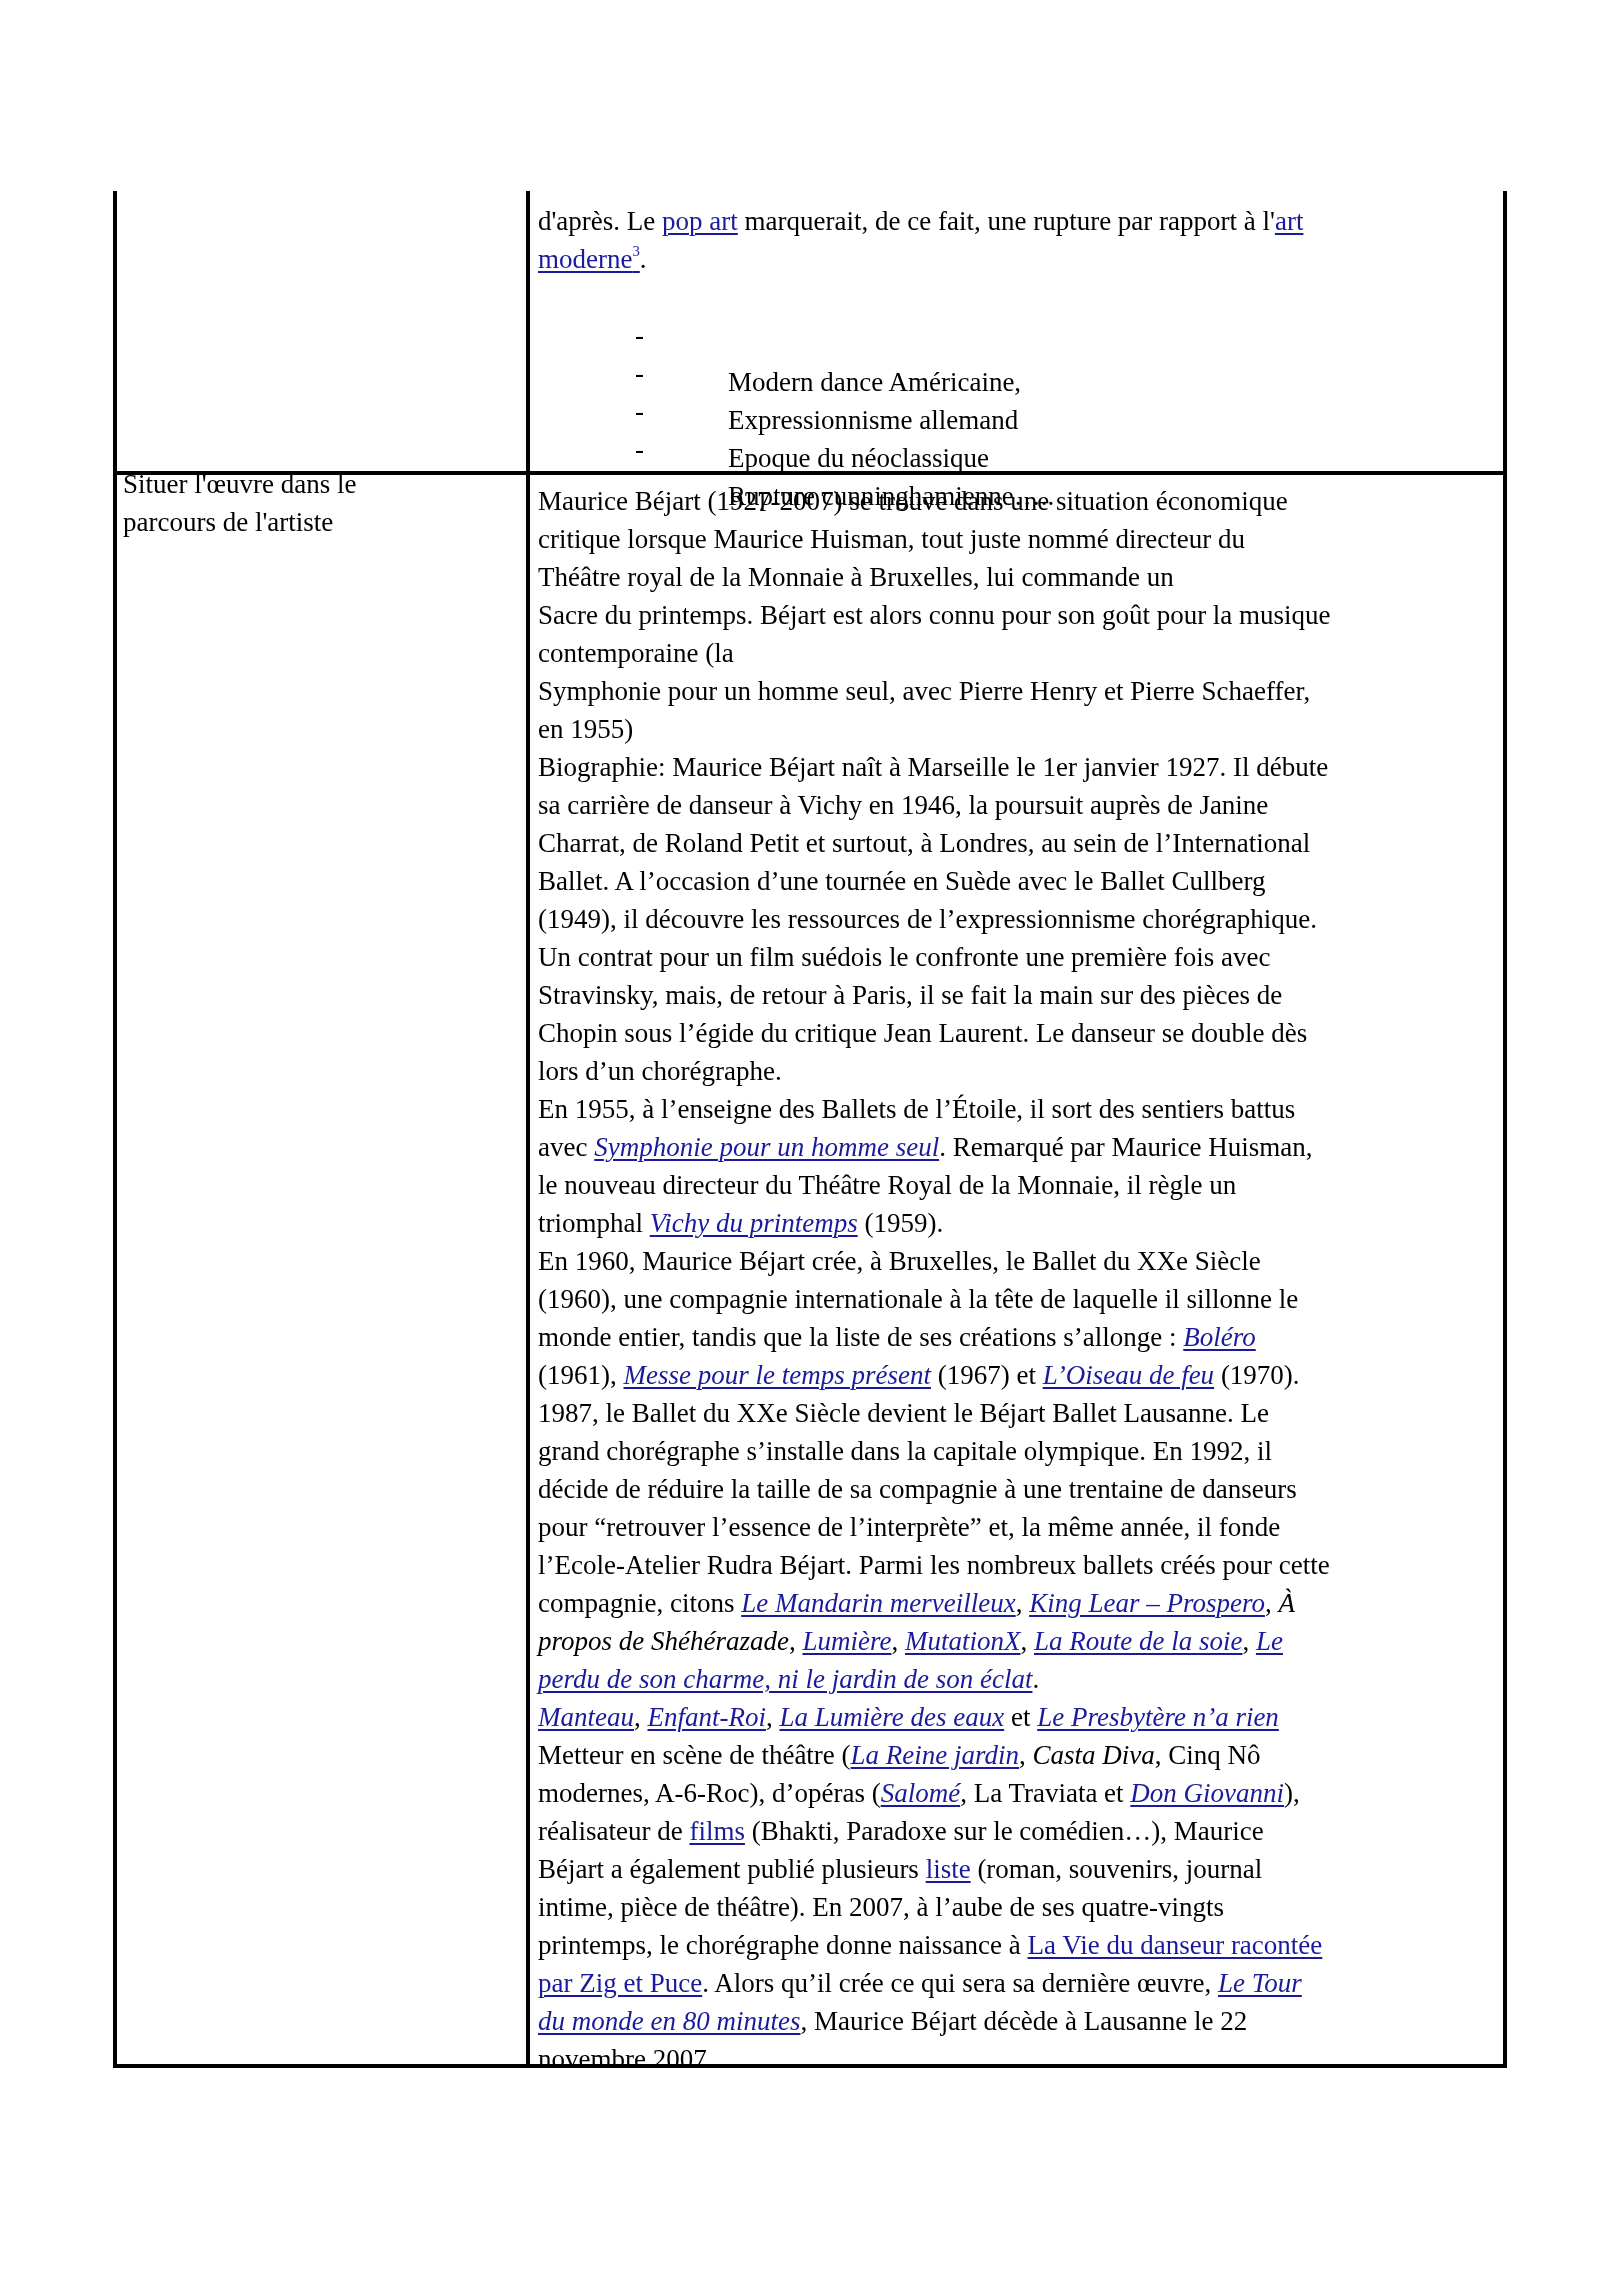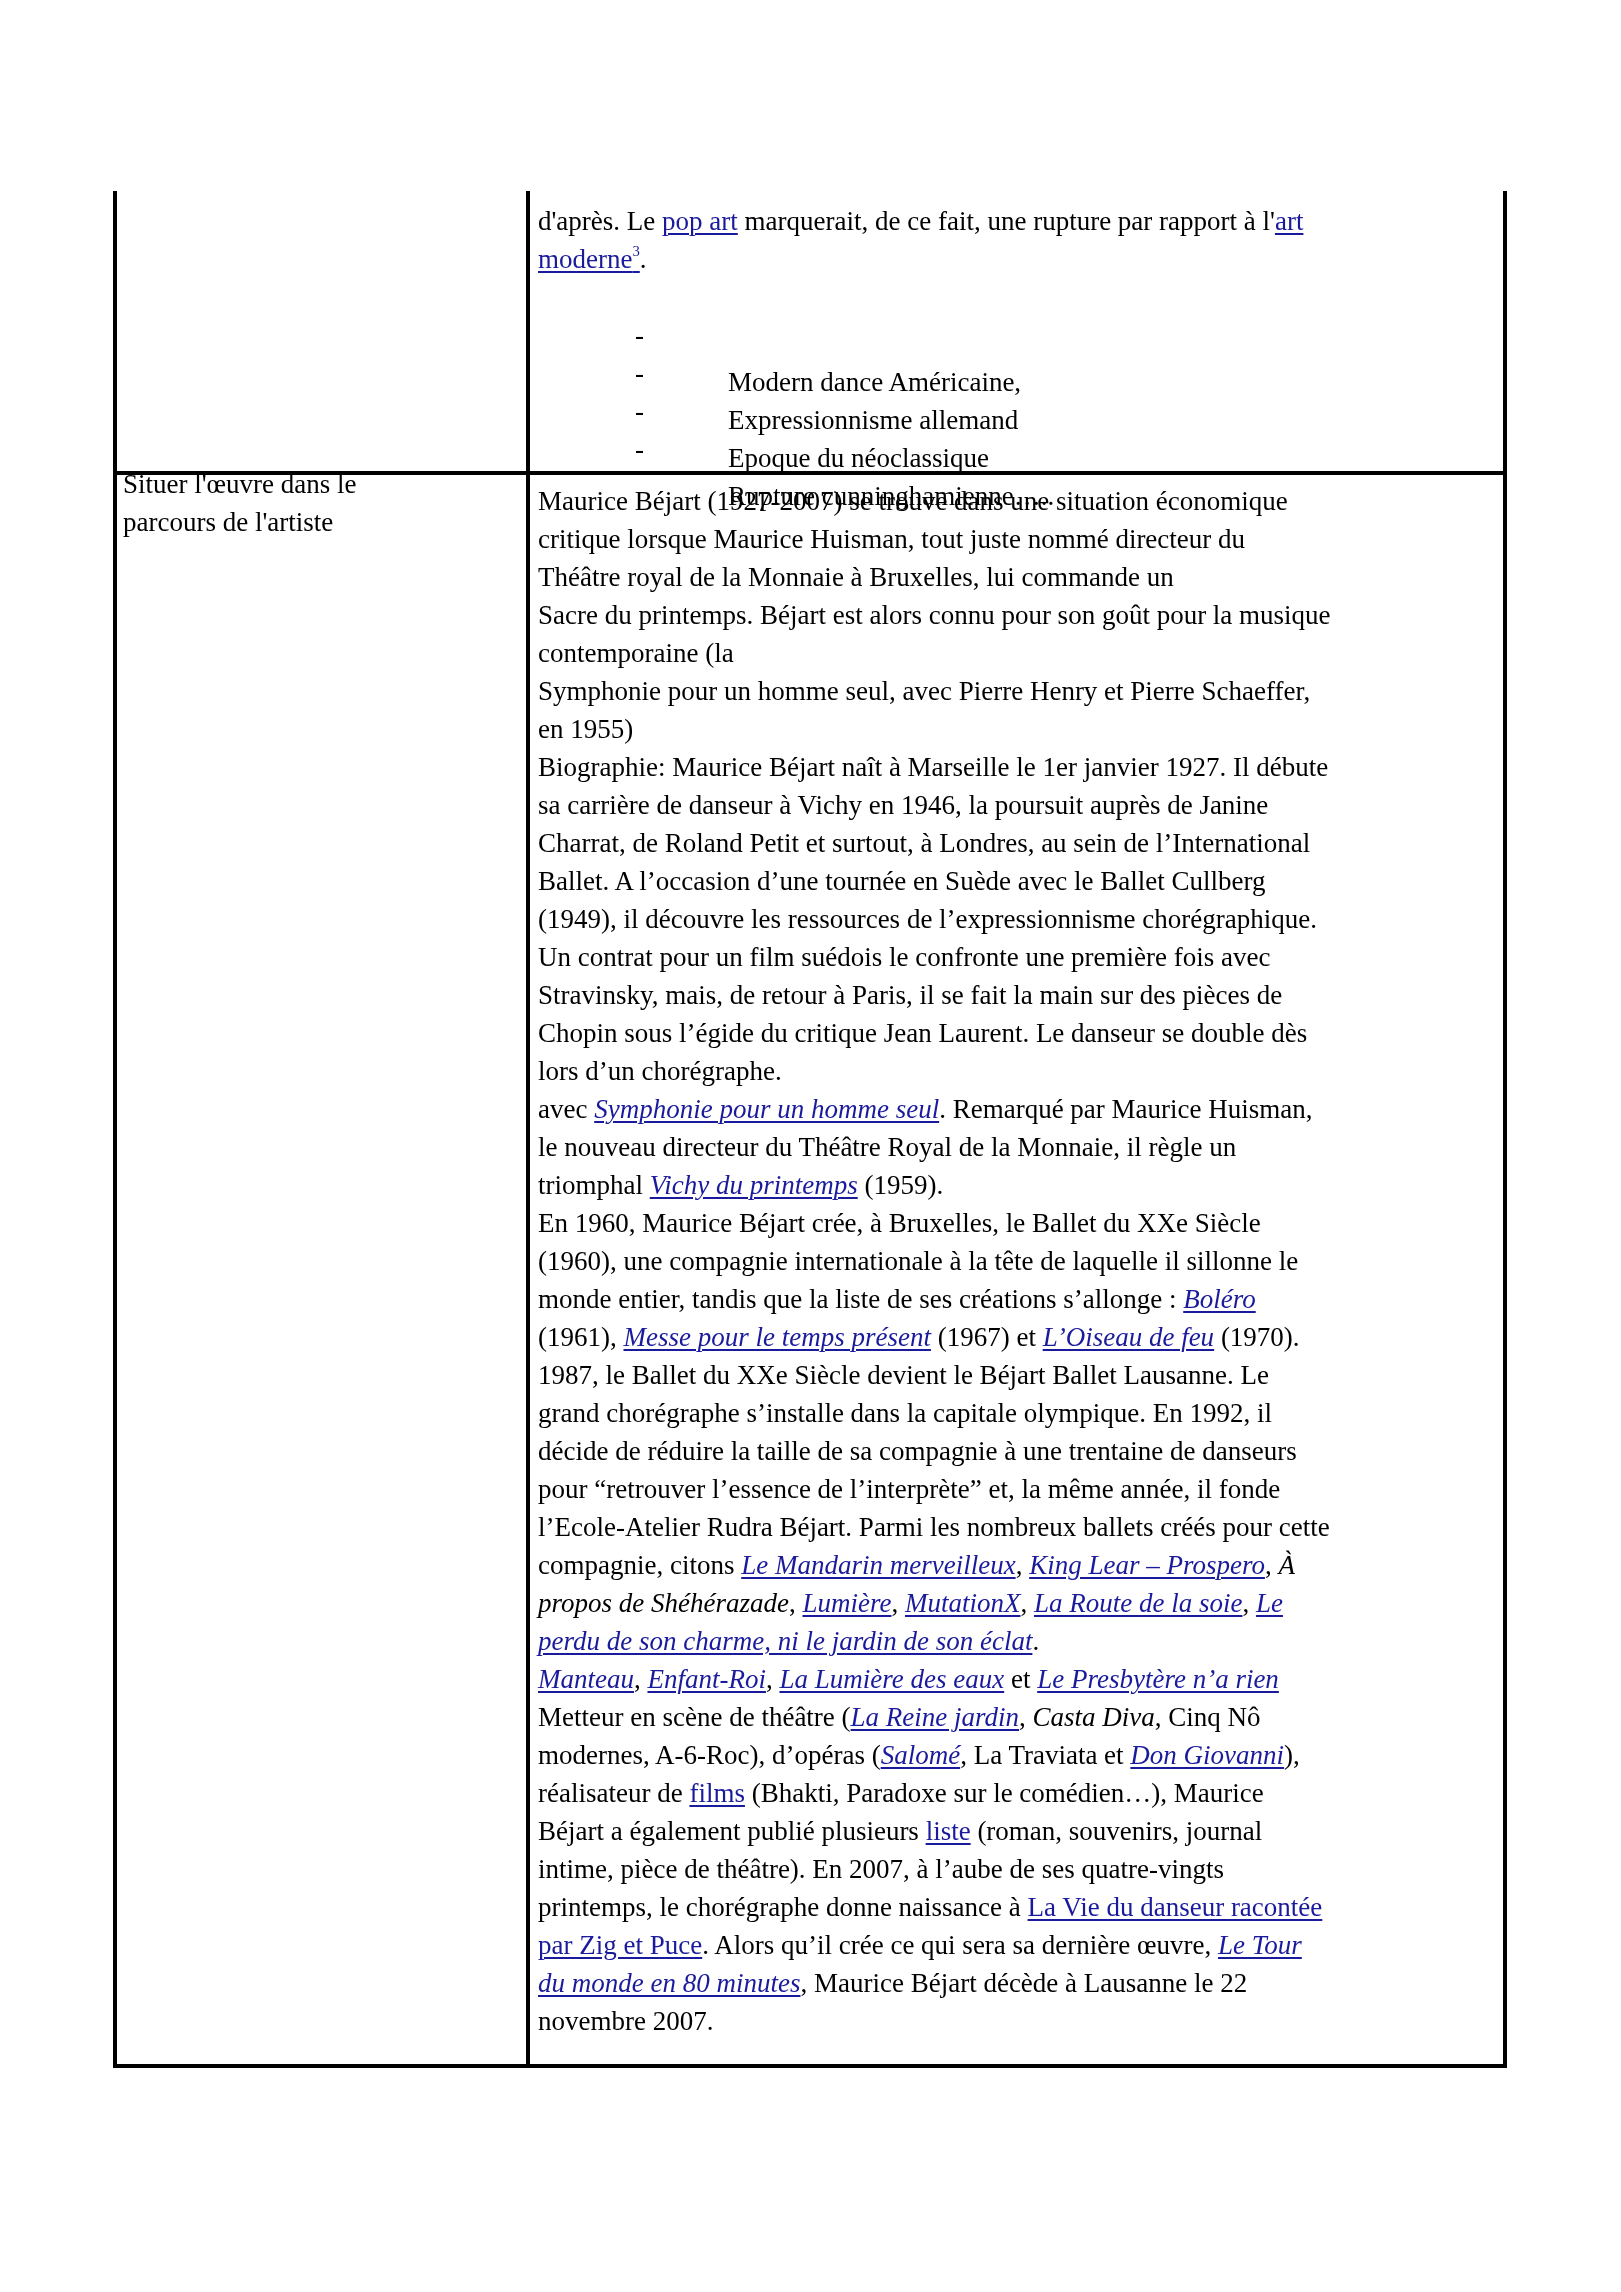--- a/index.html
+++ b/index.html
@@ -71,20 +71,21 @@
     <span class="ln">en 1955)</span>
     <span class="ln">Biographie: Maurice Béjart naît à Marseille le 1er janvier 1927. Il débute</span>
     <span class="ln">sa carrière de danseur à Vichy en 1946, la poursuit auprès de Janine</span>
     <span class="ln">Charrat, de Roland Petit et surtout, à Londres, au sein de l’International</span>
     <span class="ln">Ballet. A l’occasion d’une tournée en Suède avec le Ballet Cullberg</span>
     <span class="ln">(1949), il découvre les ressources de l’expressionnisme chorégraphique.</span>
     <span class="ln">Un contrat pour un film suédois le confronte une première fois avec</span>
     <span class="ln">Stravinsky, mais, de retour à Paris, il se fait la main sur des pièces de</span>
     <span class="ln">Chopin sous l’égide du critique Jean Laurent. Le danseur se double dès</span>
     <span class="ln">lors d’un chorégraphe.</span>
+    <span class="ln">En 1955, à l’enseigne des Ballets de l’Étoile, il sort des sentiers battus</span>
     <span class="ln"><span>avec </span><a class="lnk it">Symphonie pour un homme seul</a><span>. Remarqué par Maurice Huisman,</span></span>
     <span class="ln">le nouveau directeur du Théâtre Royal de la Monnaie, il règle un</span>
     <span class="ln"><span>triomphal </span><a class="lnk it">Vichy du printemps</a><span> (1959).</span></span>
     <span class="ln">En 1960, Maurice Béjart crée, à Bruxelles, le Ballet du XXe Siècle</span>
     <span class="ln">(1960), une compagnie internationale à la tête de laquelle il sillonne le</span>
     <span class="ln"><span>monde entier, tandis que la liste de ses créations s’allonge : </span><a class="lnk it">Boléro</a></span>
     <span class="ln"><span>(1961), </span><a class="lnk it">Messe pour le temps présent</a><span> (1967) et </span><a class="lnk it">L’Oiseau de feu</a><span> (1970).</span></span>
     <span class="ln">1987, le Ballet du XXe Siècle devient le Béjart Ballet Lausanne. Le</span>
     <span class="ln">grand chorégraphe s’installe dans la capitale olympique. En 1992, il</span>
     <span class="ln">décide de réduire la taille de sa compagnie à une trentaine de danseurs</span>

